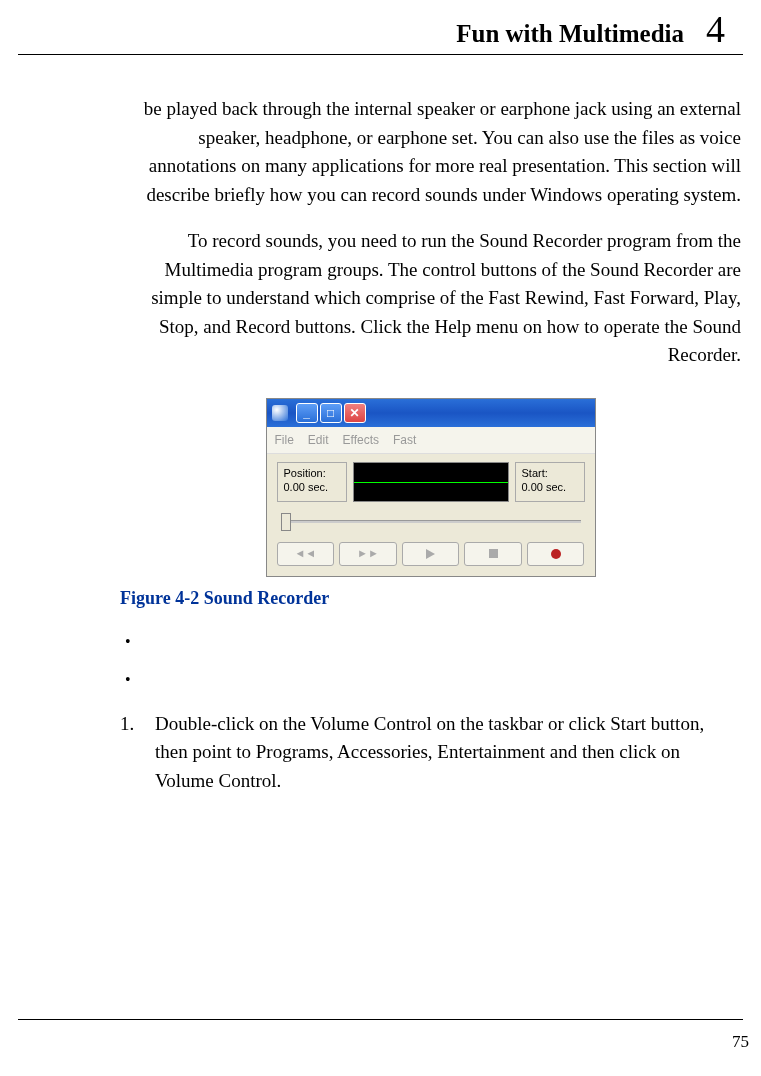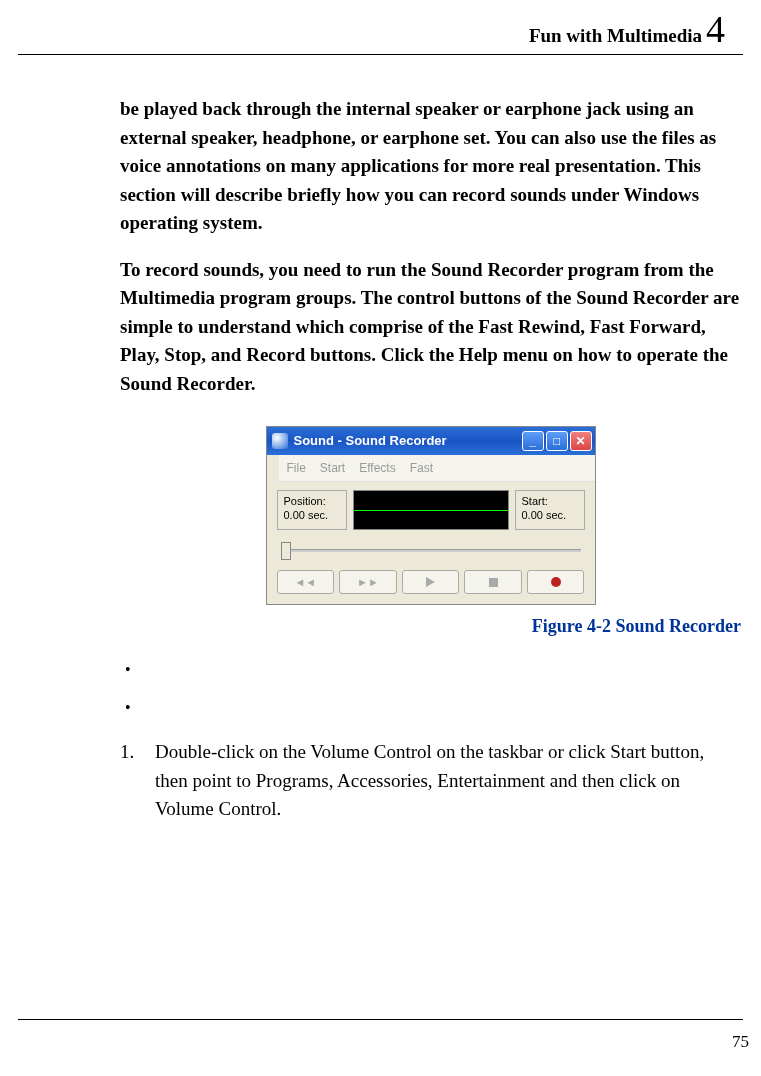--- a/index.html
+++ b/index.html
@@ -15,34 +15,34 @@
     .header {
       display: flex;
       justify-content: flex-end;
       align-items: baseline;
       padding: 10px 18px 6px 0;
       border-bottom: 1.5px solid #000;
       margin: 0 18px;
     }
     .header-title {
       font-weight: bold;
-      font-size: 19px;
-      margin-right: 4px;
+      font-size: 25px;
+      margin-right: 22px;
     }
     .chapter-num {
       font-size: 38px;
       font-weight: normal;
       line-height: 1;
     }
     .content {
       padding: 40px 20px 0 120px;
       font-size: 19px;
       line-height: 1.5;
     }
-    .para { margin-bottom: 18px; text-align: left; font-weight: bold; }
+    .para { margin-bottom: 18px; text-align: right; }
     .figure { text-align: center; margin: 28px 0 8px 0; }
     .app-window {
       display: inline-block;
       width: 330px;
       background: #ece9d8;
       border: 1px solid #888;
       font-family: Tahoma, Arial, sans-serif;
       font-size: 12px;
       text-align: left;
     }
@@ -80,21 +80,20 @@
     .win-max { background: linear-gradient(#5e9ef7,#2a6fd8);}
     .win-close { background: linear-gradient(#f08080,#d44);}
     .menubar {
       background: #f5f4ec;
       padding: 4px 8px;
       color: #999;
       font-size: 12px;
       display: flex;
       gap: 14px;
       border-bottom: 1px solid #ddd;
-      margin-left: 12px;
     }
     .app-body { padding: 8px 10px 10px 10px; }
     .readouts { display: flex; align-items: stretch; gap: 6px; margin-bottom: 8px; justify-content: space-between; }
     .readout {
       border: 1px solid #aaa; background: #ece9d8;
       padding: 3px 6px; font-size: 11px; width: 70px;
       line-height: 1.3;
     }
     .waveform {
       flex: 1; background: #000; border: 1px solid #888;
@@ -120,21 +119,21 @@
     .ctrl-btn {
       flex: 1; height: 24px; background: #f5f4ec;
       border: 1px solid #aaa; border-radius: 3px;
       display: flex; align-items: center; justify-content: center;
       color: #aaa; font-size: 11px;
     }
     .rec-dot { width: 10px; height: 10px; background: #b22; border-radius: 50%; }
     .stop-sq { width: 9px; height: 9px; background: #aaa; }
     .play-tri { width:0;height:0;border-left:9px solid #aaa;border-top:5px solid transparent;border-bottom:5px solid transparent;}
     .figure-caption {
-      text-align: right; font-weight: bold; font-size: 18px;
+      text-align: left; font-weight: bold; font-size: 18px;
       color: #003399; margin: 0 0 18px 0;
       font-family: 'Times New Roman', serif;
     }
     .bullet-list { margin: 0 0 18px 0; padding-left: 5px; }
     .bullet-item { display: flex; margin-bottom: 14px; }
     .bullet { width: 30px; flex-shrink:0; font-size: 16px; }
     .numbered-list { margin: 0; padding-left: 0; }
     .num-item { display: flex; margin-bottom: 14px; }
     .num { width: 35px; flex-shrink: 0; }
     .footer {
@@ -155,28 +154,27 @@
 </div>
 
 <div class="content">
   <p class="para">be played back through the internal speaker or earphone jack using an external speaker, headphone, or earphone set. You can also use the files as voice annotations on many applications for more real presentation. This section will describe briefly how you can record sounds under Windows operating system.</p>
   <p class="para">To record sounds, you need to run the Sound Recorder program from the Multimedia program groups. The control buttons of the Sound Recorder are simple to understand which comprise of the Fast Rewind, Fast Forward, Play, Stop, and Record buttons. Click the Help menu on how to operate the Sound Recorder.</p>
 
   <div class="figure">
     <div class="app-window">
       <div class="titlebar">
         <div class="app-icon"></div>
-        <span class="title-text">Sound - Sound Recorder</span>
         <div class="win-btn win-min">_</div>
         <div class="win-btn win-max">□</div>
         <div class="win-btn win-close">✕</div>
       </div>
       <div class="menubar">
         <span>File</span>
-        <span>Start</span>
+        <span>Edit</span>
         <span>Effects</span>
         <span>Fast</span>
       </div>
       <div class="app-body">
         <div class="readouts">
           <div class="readout">
             <div>Position:</div>
             <div>0.00 sec.</div>
           </div>
           <div class="waveform">

